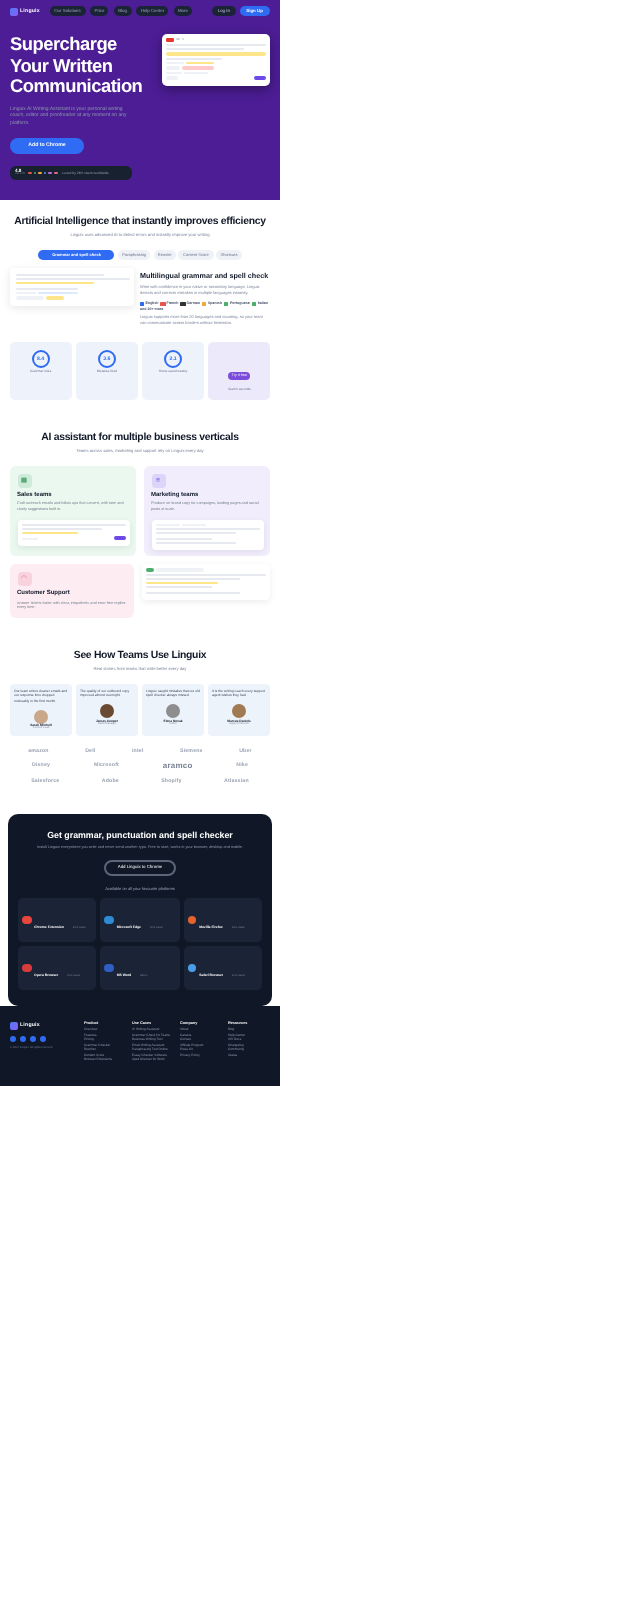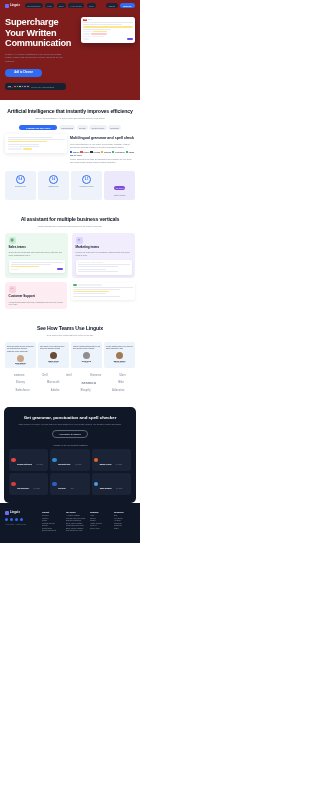--- a/index.html
+++ b/index.html
@@ -7,21 +7,21 @@
   body {
     font-family:"Liberation Sans", sans-serif;
     background:#ffffff;
     width:140px;
     overflow:hidden;
     -webkit-font-smoothing:antialiased;
   }
   .page { width:140px; }
 
   
-  .hero { background:#7f1d1d; padding:0 0 10px 0; position:relative; }
+  .hero { background:#4c1d95; padding:0 0 10px 0; position:relative; }
   .nav {
     height:11px; display:flex; align-items:center;
     padding:0 5px; gap:3px;
   }
   .nav-logo { display:flex; align-items:center; gap:1px; }
   .logo-mark {
     width:4px; height:4px; border-radius:1px;
     background:linear-gradient(135deg,#4f7cf7,#8b5cf6); flex:none;
   }
   .logo-text { color:#fff; font-size:2.6px; font-weight:700; letter-spacing:.1px; }

